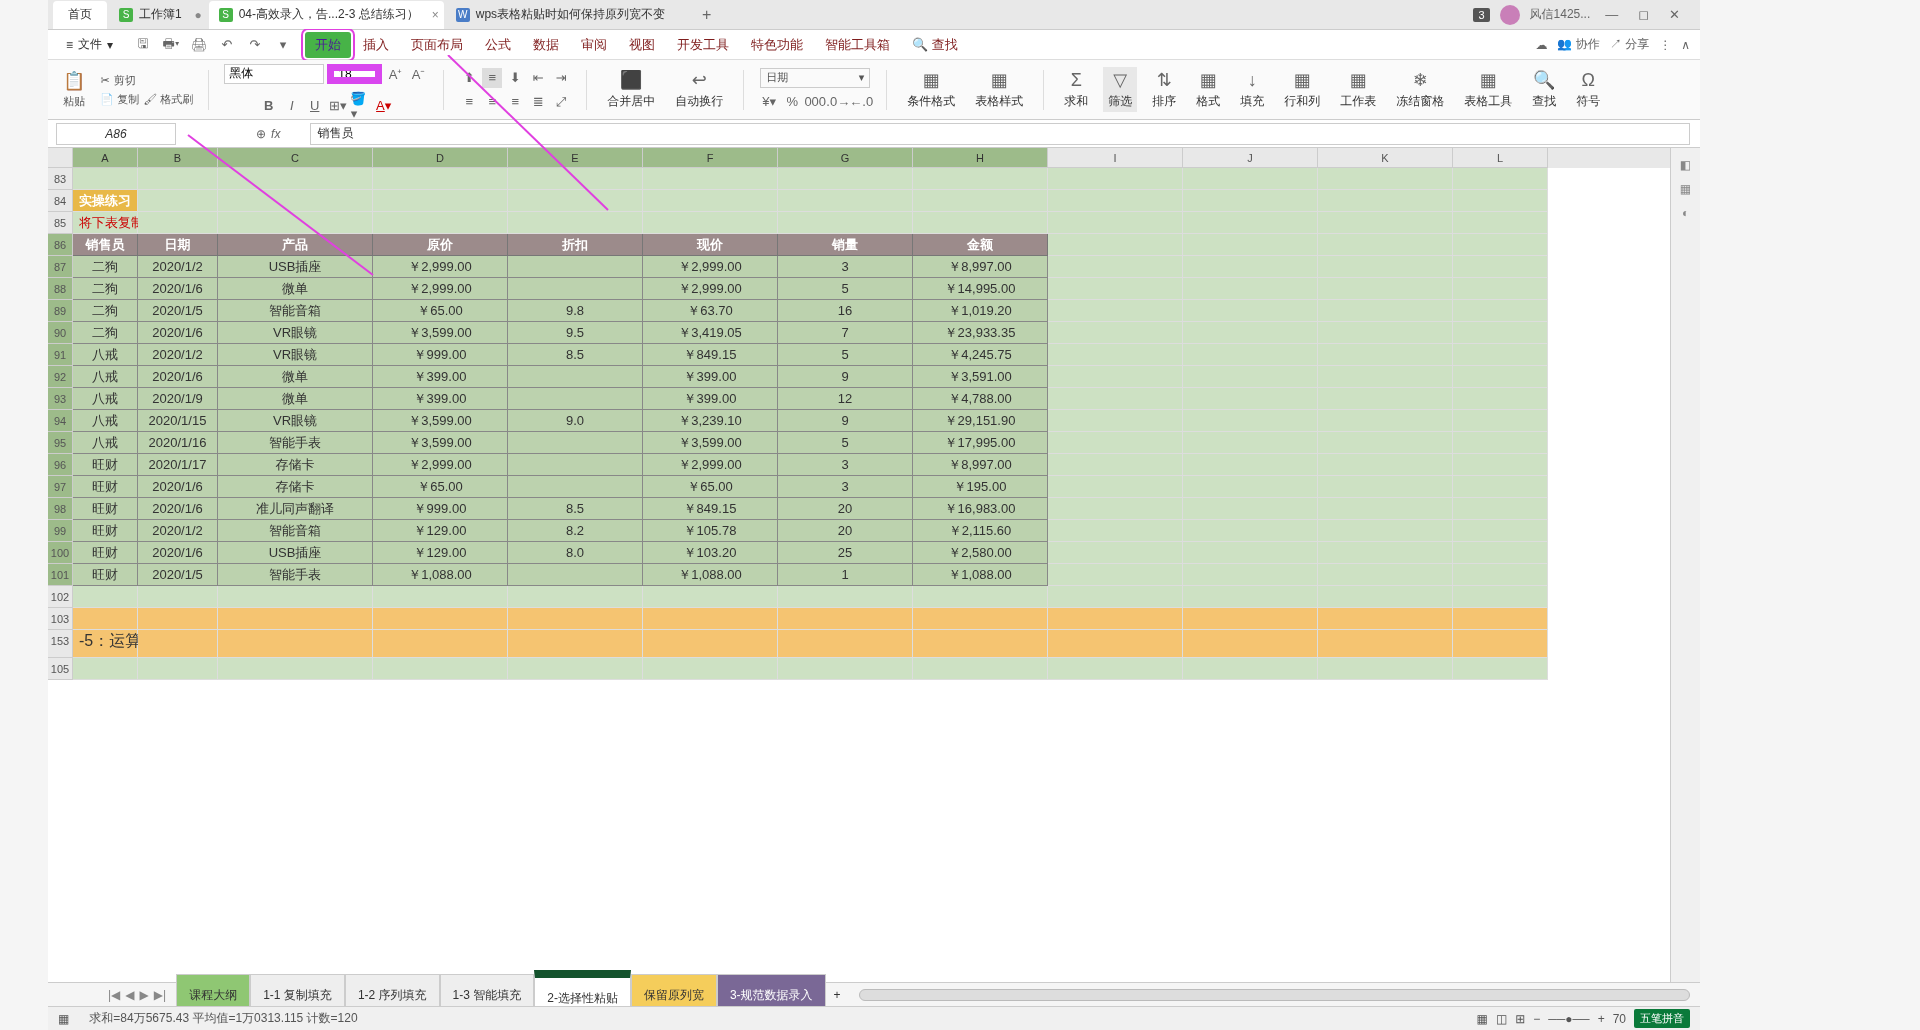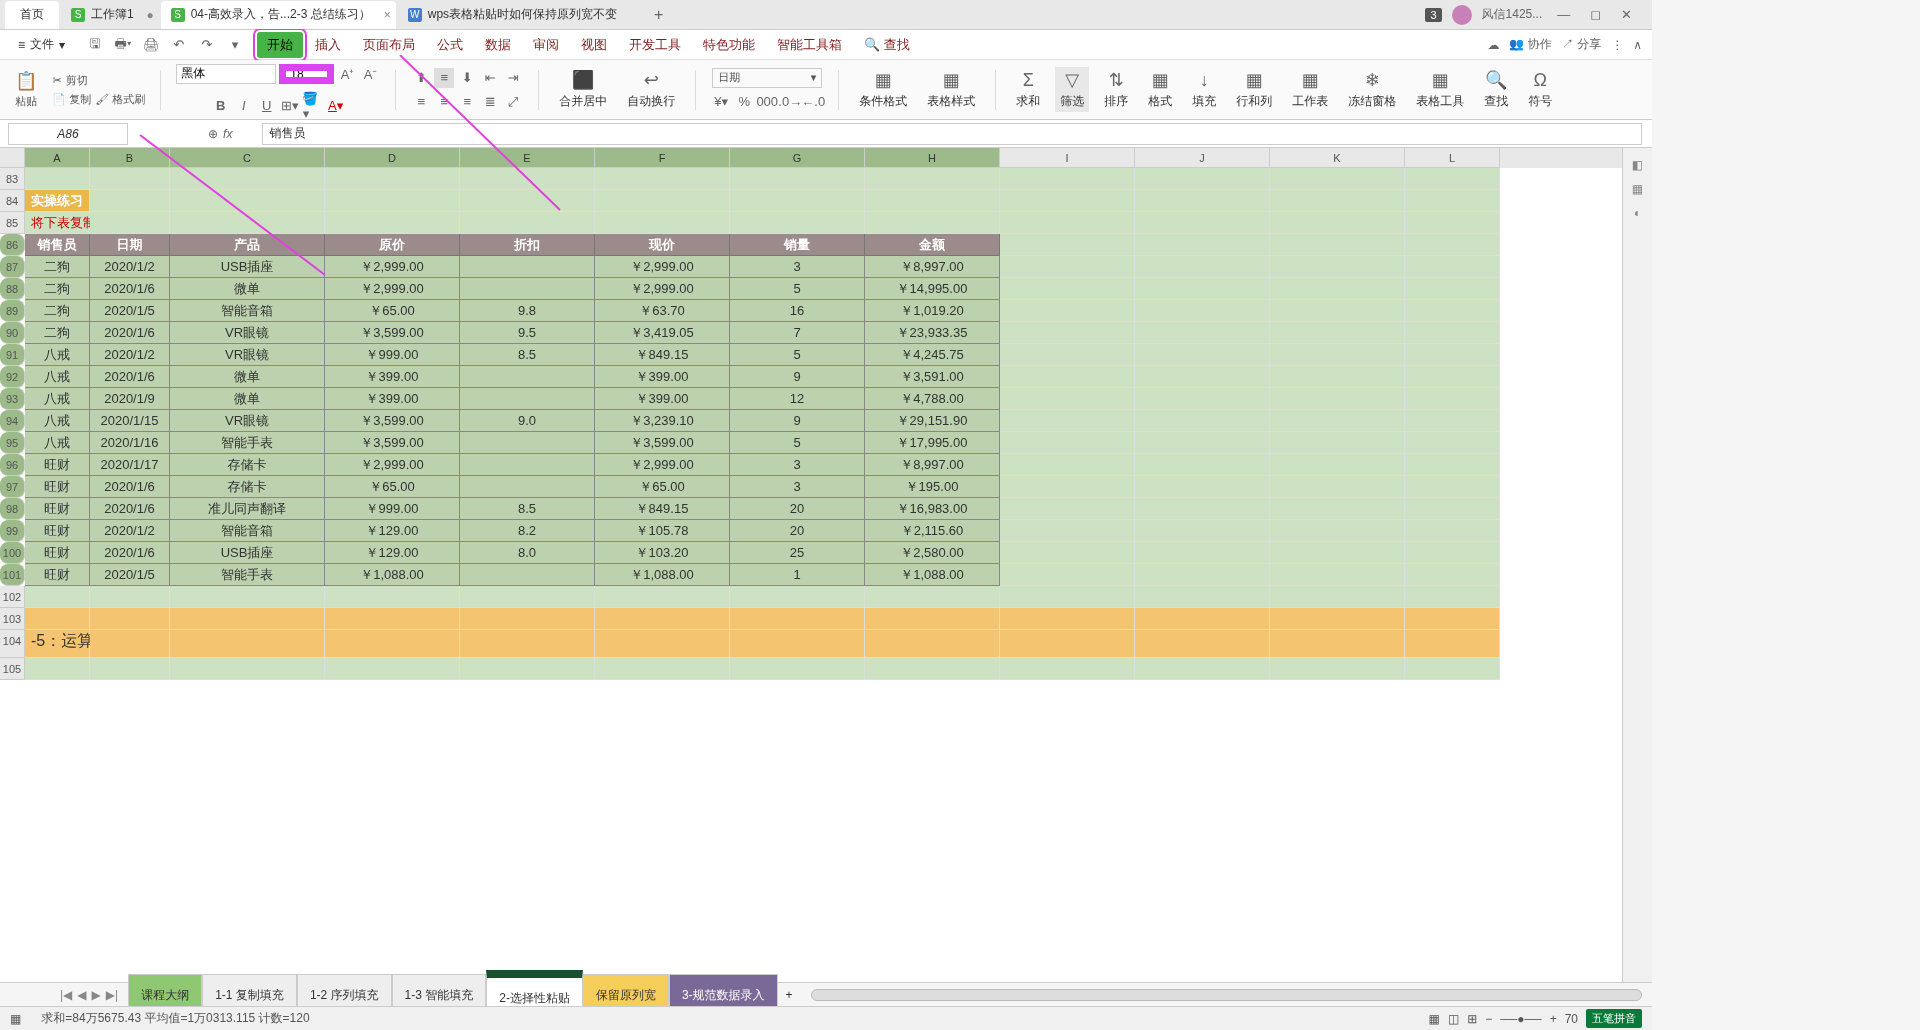--- a/index.html
+++ b/index.html
@@ -1,37 +1,37 @@
 <!DOCTYPE html>
 <html><head>
 <meta charset="utf-8">
 <style>
 * { margin: 0; padding: 0; box-sizing: border-box; font-family: "Microsoft YaHei", Arial, sans-serif; }
 body { background: #f5f5f5; font-size: 12px; color: #333; overflow: hidden; }
-.app { width: 1652px; height: 1030px; background: #fff; position: relative; display: flex; flex-direction: column; }
+.app { width: 1652px; height: 1030px; background: #fff; position: relative; display: flex; flex-direction: column; margin-left: 48px; }
 
 
 .tabbar { height: 30px; background: #e8e8e8; display: flex; align-items: center; padding: 0 5px; border-bottom: 1px solid #ccc; }
 .tab { height: 28px; padding: 0 25px 0 10px; display: flex; align-items: center; gap: 6px; position: relative; border-radius: 4px 4px 0 0; margin-right: 2px; cursor: pointer; font-size: 12px; }
 .tab.home { background: #fff; padding: 0 15px; }
 .tab.active { background: #fff; }
 .tab .icon-box { width: 14px; height: 14px; display: flex; align-items: center; justify-content: center; font-size: 10px; color: #fff; border-radius: 2px; }
 .tab .close { position: absolute; right: 5px; font-size: 12px; color: #888; }
 .icon-s { background: #48b448; }
 .icon-w { background: #4a7dc7; }
 .tab-add { padding: 0 10px; font-size: 16px; color: #666; cursor: pointer; }
 .tabbar-right { margin-left: auto; display: flex; align-items: center; gap: 10px; padding: 0 10px; color: #666; }
 .badge { background: #555; color: #fff; padding: 1px 5px; border-radius: 2px; font-size: 11px; }
 .avatar { width: 20px; height: 20px; border-radius: 50%; background: #c97fb8; }
 .win-btn { padding: 0 5px; cursor: pointer; font-size: 13px; }
 
 
 .menubar { height: 30px; display: flex; align-items: center; padding: 0 10px; gap: 2px; border-bottom: 1px solid #ddd; }
 .menu-item { padding: 4px 10px; cursor: pointer; font-size: 13px; color: #7f1d1d; border-radius: 3px; }
-.menu-item.kaishi { background: #47b347; color: #000000; outline: 2px solid #e040e0; outline-offset: 2px; }
+.menu-item.kaishi { background: #47b347; color: #4c1d95; outline: 2px solid #e040e0; outline-offset: 2px; }
 .file-btn { display: flex; align-items: center; gap: 5px; padding: 4px 8px; }
 .menubar-icons { display: flex; gap: 8px; padding: 0 10px; color: #666; }
 .menubar-right { margin-left: auto; display: flex; align-items: center; gap: 10px; color: #666; }
 
 
 .ribbon { height: 60px; display: flex; align-items: center; padding: 0 10px; gap: 10px; border-bottom: 1px solid #ccc; background: #fafafa; }
 .ribbon-group { display: flex; flex-direction: column; gap: 2px; align-items: center; font-size: 11px; color: #555; }
 .ribbon-btn { display: flex; flex-direction: column; align-items: center; gap: 2px; padding: 2px 5px; cursor: pointer; }
 .ribbon-icon { font-size: 18px; color: #666; }
 .sep { width: 1px; height: 40px; background: #ddd; margin: 0 5px; }
@@ -53,21 +53,21 @@
 .sheet-main { flex: 1; display: flex; flex-direction: column; overflow: hidden; position: relative; }
 .right-panel { width: 30px; background: #f0f0f0; border-left: 1px solid #ccc; display: flex; flex-direction: column; align-items: center; gap: 10px; padding-top: 10px; color: #888; }
 
 .col-headers { height: 20px; display: flex; background: #e8e8e8; }
 .row-header-corner { width: 25px; border-right: 1px solid #ccc; border-bottom: 1px solid #ccc; background: #e8e8e8; }
 .col-h { border-right: 1px solid #ccc; border-bottom: 1px solid #ccc; text-align: center; font-size: 11px; color: #555; line-height: 20px; }
 .col-h.sel { background: #9dbb8a; color: #333; }
 .rows-area { flex: 1; overflow: auto; }
 .row { display: flex; height: 22px; }
 .row-h { width: 25px; background: #e8e8e8; border-right: 1px solid #ccc; border-bottom: 1px solid #ccc; text-align: center; font-size: 11px; color: #555; line-height: 22px; }
-.row-h.sel { background: #9dbb8a; border-radius: 8px; }
+.row-h.sel { background: #9dbb8a; }
 .cell { border-right: 1px solid #ddd; border-bottom: 1px solid #ddd; line-height: 22px; padding: 0 6px; font-size: 13px; overflow: hidden; white-space: nowrap; }
 
 .bg-orange { background: #f5c471; }
 .bg-green { background: #cde1c3; }
 .bg-yellow { background: #e8b848; color: #fff; font-weight: bold; padding: 0 4px; text-align: center; }
 .bg-header-row { background: #9c8b8b; color: #fff; text-align: center; font-weight: bold; border-right: 1px solid #777; border-bottom: 1px solid #777; }
 .data-cell { background: #bcd2ae; text-align: center; border-right: 1px solid #888; border-bottom: 1px solid #888; }
 
 
 .sheet-tabs { height: 24px; display: flex; align-items: center; border-top: 1px solid #ccc; background: #f5f5f5; padding-left: 50px; gap: 0; }
@@ -632,21 +632,21 @@
             <div class="cell cE bg-orange"></div>
             <div class="cell cF bg-orange"></div>
             <div class="cell cG bg-orange"></div>
             <div class="cell cH bg-orange"></div>
             <div class="cell cI bg-orange"></div>
             <div class="cell cJ bg-orange"></div>
             <div class="cell cK bg-orange"></div>
             <div class="cell cL bg-orange"></div>
           </div>
           <div class="row" style="height: 28px;">
-            <div class="row-h">104</div>
+            <div class="row-h">153</div>
             <div class="cell cA bg-orange" style="font-size: 16px; overflow: visible;">-5：运算</div>
             <div class="cell cB bg-orange"></div>
             <div class="cell cC bg-orange"></div>
             <div class="cell cD bg-orange"></div>
             <div class="cell cE bg-orange"></div>
             <div class="cell cF bg-orange"></div>
             <div class="cell cG bg-orange"></div>
             <div class="cell cH bg-orange"></div>
             <div class="cell cI bg-orange"></div>
             <div class="cell cJ bg-orange"></div>

